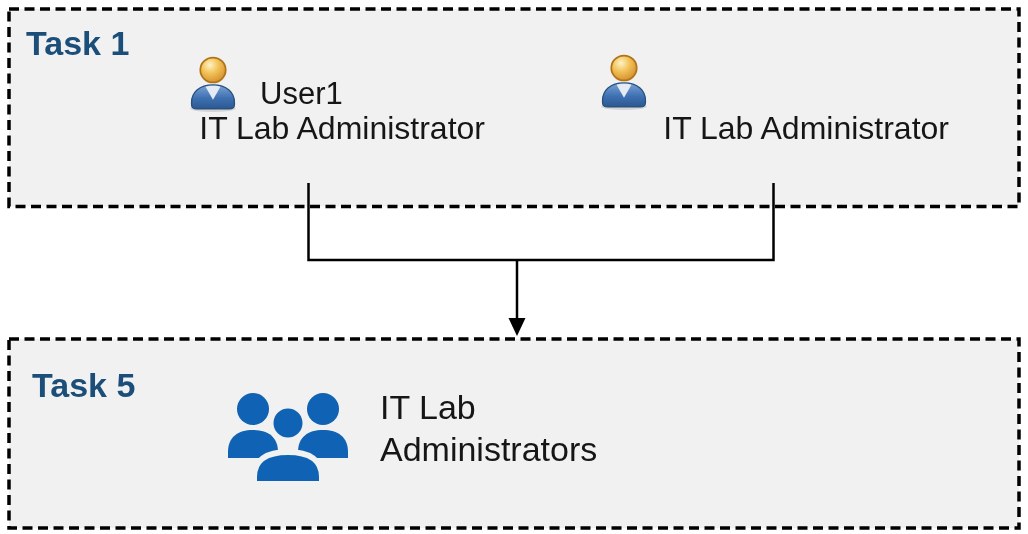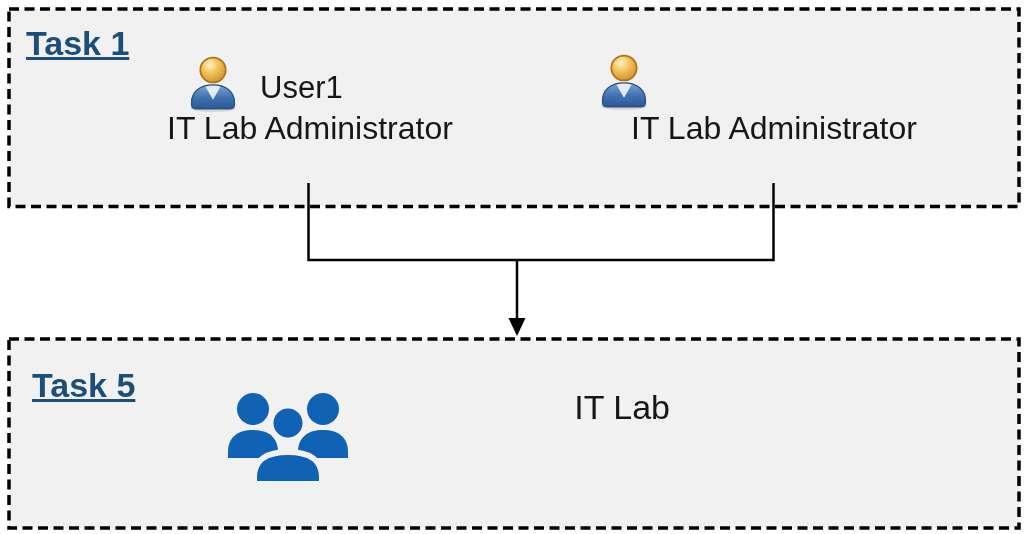--- a/index.html
+++ b/index.html
@@ -22,36 +22,35 @@
     width: 1028px;
     height: 534px;
   }
   .abs { position: absolute; }
   .task-label {
     font-size: 34px;
     font-weight: bold;
     color: #1B4E79;
     white-space: nowrap;
     letter-spacing: 0px;
-    text-decoration: underline;
   }
   .t1 { left: 26px; top: 24px; }
   .t2 { left: 32px; top: 366px; }
   .user-name {
     font-size: 31px;
     color: #161616;
     white-space: nowrap;
   }
-  .n1 { left: 260px; top: 70px; text-align: right; }
+  .n1 { left: 260px; top: 76px; text-align: right; }
   .n2 { left: 668px; top: 64px; }
   .user-role {
     font-size: 32px;
     color: #161616;
     width: 350px;
-    text-align: center;
+    text-align: right;
     white-space: nowrap;
   }
   .r1 { left: 135px; top: 110px; }
   .r2 { left: 599px; top: 110px; }
   .person-icon { width: 56px; height: 60px; }
   .p1 { left: 185px; top: 54px; }
   .p2 { left: 596px; top: 52px; }
   .person-icon svg { width: 100%; height: 100%; display: block; }
   .group-icon {
     left: 222px;
@@ -60,21 +59,21 @@
     height: 92px;
   }
   .group-icon svg { width: 100%; height: 100%; display: block; }
   .group-name {
     left: 380px;
     top: 386px;
     width: 290px;
     font-size: 34px;
     line-height: 42px;
     color: #161616;
-    text-align: right;
+    text-align: left;
   }
 </style>
 </head>
 <body>
 
 <div class="stage">
 
   <svg width="0" height="0" style="position:absolute" aria-hidden="true">
     <defs>
       <radialGradient id="gHead" cx="38%" cy="30%" r="78%">
@@ -131,15 +130,16 @@
         <circle cx="101" cy="17" r="16"></circle>
         <path d="M76 66 L76 60 C76 45 86 38 101 38 C116 38 126 45 126 60 L126 66 Z"></path>
         <circle cx="66" cy="31" r="17.5" stroke="#F1F1F1" stroke-width="6"></circle>
         <path d="M32 92 L32 85 C32 68 45 60 66 60 C87 60 100 68 100 85 L100 92 Z" stroke="#F1F1F1" stroke-width="6"></path>
       </g>
     </svg>
   </div>
 
   <div class="abs group-name">
     <div>IT Lab</div>
+    <div>Administrators</div>
   </div>
 
 </div>
 
 </body></html>

